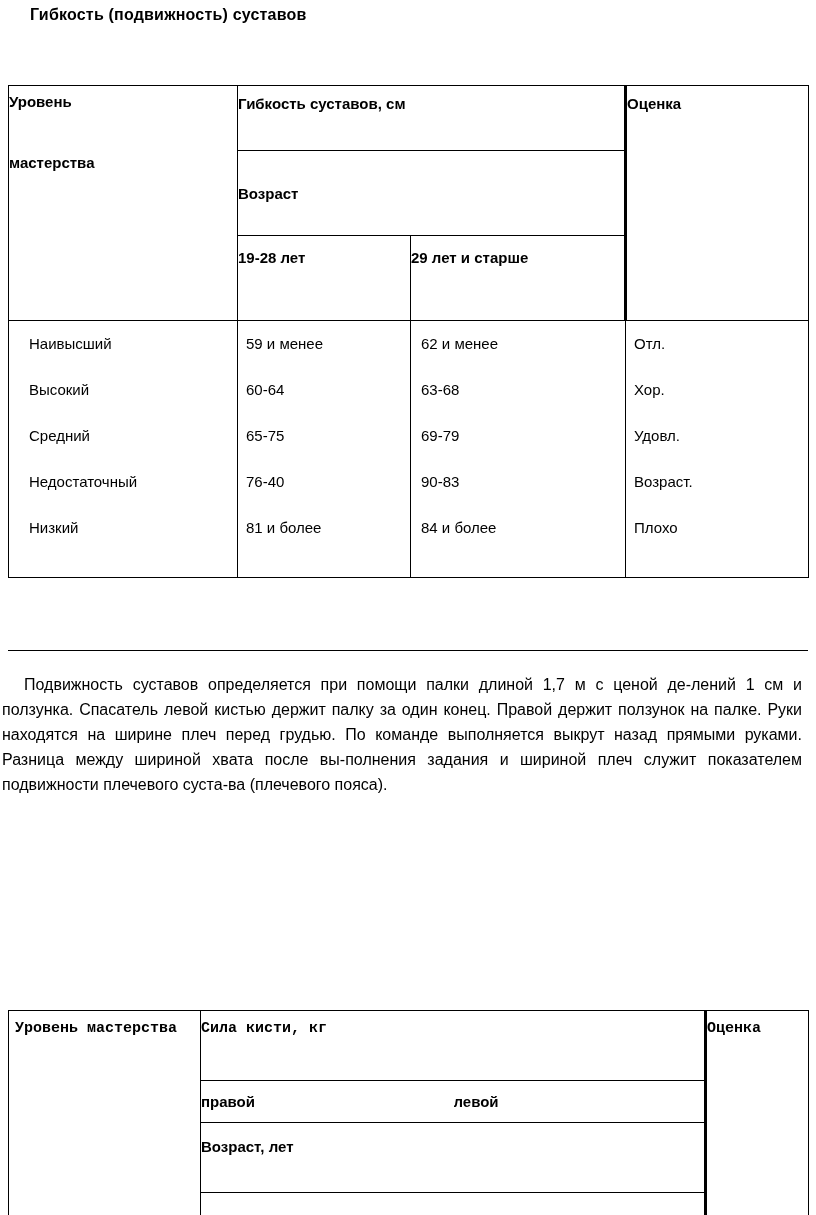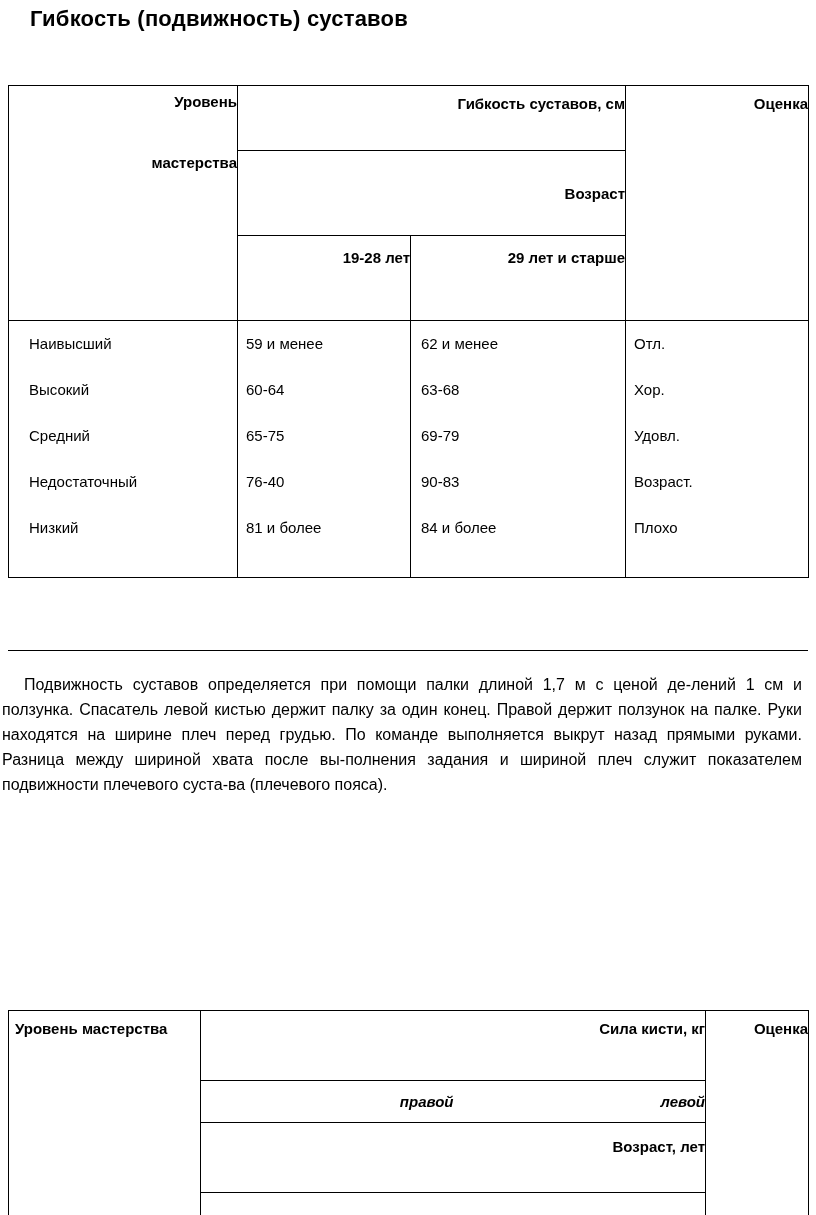--- a/index.html
+++ b/index.html
@@ -6,38 +6,38 @@
   html, body { background:#ffffff; }
   body { font-family:"Liberation Sans", sans-serif; color:#000000; }
 
   .page {
     position:relative; width:816px; height:1215px;
     background:#ffffff; overflow:hidden;
   }
 
   .doc-title {
     position:absolute; left:30px; top:6px;
-    font-size:22px; font-weight:bold; letter-spacing:0.2px;
+    font-size:16px; font-weight:bold; letter-spacing:0.2px;
   }
   .section-heading {
     position:absolute; left:30px; top:926px;
     font-size:17px; font-weight:bold; letter-spacing:0.2px;
   }
 
   table {
     border-collapse:collapse; table-layout:fixed;
     position:absolute; left:8px; background:#ffffff;
     border:1px solid #000000;
   }
   td { font-size:15px; vertical-align:top; overflow:hidden; line-height:19px; }
 
   .hdr { font-weight:bold; }
-  .tc  { text-align:right;margin-top:23px; }
+  .tc  { text-align:left;margin-top:23px; }
   .br  { border-right:1px solid #000000; }
-  .bl  { border-left:1px solid #000000; }
+  .bl  { border-left:3px solid #000000; }
   .bb  { border-bottom:1px solid #000000; }
 
   
   .t1 { top:85px; width:800px; }
   .t1 .rA  { height:65px; }
   .t1 .rB  { height:85px; }
   .t1 .rC  { height:85px; }
   .t1 .rd  { height:46px; }
   .t1 .rsp { height:27px; }
   .t1 .c1h { padding-top:6px; }
@@ -57,22 +57,22 @@
   }
 
   .body-par {
     position:absolute; left:2px; top:672px; width:800px;
     font-size:16px; line-height:25px;
     text-align:justify; text-justify:inter-word; text-indent:22px;
   }
 
   
   .t2 { top:1010px; width:800px; }
-  .t2 .r1 { height:70px; }
-  .t2 .r2 { height:42px;font-style:italic; }
+  .t2 .r1 { height:70px;font-family:Liberation Mono, monospace; }
+  .t2 .r2 { height:42px; }
   .t2 .r3 { height:70px; }
   .t2 .r4 { height:24px; }
   .t2 .c1h2 { padding:8px 4px 0 6px; }
   .t2 .pt8 { padding-top:8px; }
   .t2 .r2 td { vertical-align:middle; }
   .t2 .r3 td { padding-top:14px; }
 </style>
 </head>
 <body>
 

